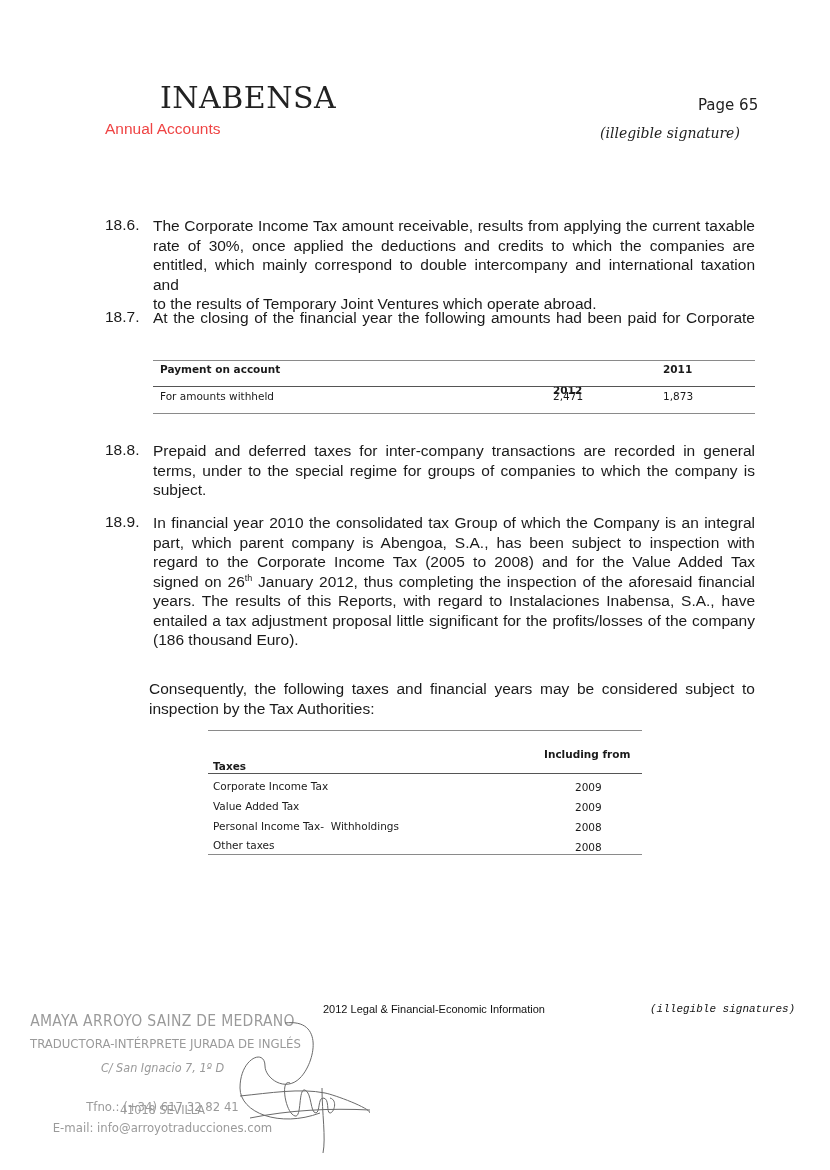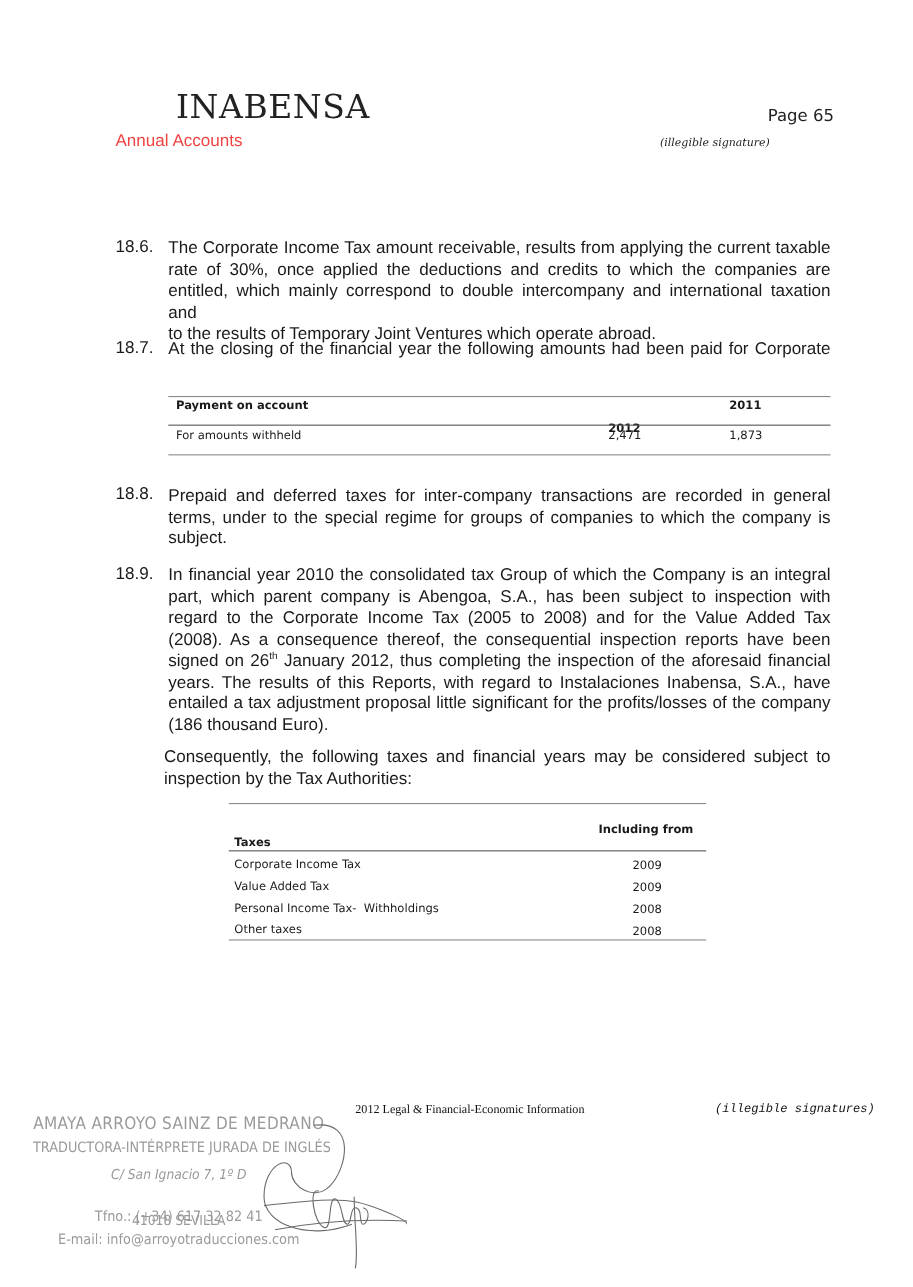--- a/index.html
+++ b/index.html
@@ -2,31 +2,31 @@
 <html><head>
 <meta charset="utf-8">
 <style>
   html, body { margin: 0; padding: 0; background: #ffffff; }
   body { width: 830px; height: 1170px; position: relative; overflow: hidden; color: #1a1a1a; font-family: "DejaVu Sans", sans-serif; }
   .abs { position: absolute; }
 
   .logo { left: 160px; top: 80px; font-family: "DejaVu Serif", serif; font-size: 30px; letter-spacing: 0.5px; color: #222; font-weight: normal; }
   .subtitle { left: 105px; top: 120px; font-family: Liberation Sans, sans-serif; font-size: 15.5px; color: #ef4444; }
   .page-num { left: 698px; top: 96px; font-family: "DejaVu Sans", sans-serif; font-size: 15px; color: #222; }
-  .sig-top { left: 600px; top: 125px; font-family: "DejaVu Serif", serif; font-style: italic; font-size: 10px; color: #222; }
+  .sig-top { left: 600px; top: 125px; font-family: "DejaVu Serif", serif; font-style: italic; font-size: 14px; color: #222; }
 
   .para { font-family: "Liberation Sans", sans-serif; font-size: 15.5px; line-height: 19.5px; text-align: justify; color: #1a1a1a; }
   .num { font-family: "Liberation Sans", sans-serif; font-size: 15.5px; color: #1a1a1a; }
   .para sup { font-size: 9px; line-height: 0; }
 
   .tbl { font-family: "DejaVu Sans", sans-serif; font-size: 10.5px; color: #1a1a1a; }
   .rule { position: absolute; height: 0; border-top: 1px solid #8a8a8a; }
   .bold { font-weight: bold; }
 
-  .footer-text { left: 323px; top: 1003px; font-family: Liberation Serif, serif; font-size: 11px; color: #111; }
+  .footer-text { left: 323px; top: 1003px; font-family: Liberation Sans, sans-serif; font-size: 11px; color: #111; }
   .footer-sig { left: 650px; top: 1003px; font-family: Liberation Mono, monospace; font-style: italic; font-size: 11px; color: #111; }
 
   .stamp { font-family: "DejaVu Sans Condensed", "DejaVu Sans", sans-serif; color: #9a9a9a; text-align: center; white-space: nowrap; }
 </style>
 </head>
 <body>
 
 <div class="abs logo">INABENSA</div>
 <div class="abs subtitle">Annual Accounts</div>
 <div class="abs page-num">Page 65</div>
@@ -62,21 +62,20 @@
   <div style="text-align:justify; text-align-last:justify;">Prepaid and deferred taxes for inter-company transactions are recorded in general</div>
   <div style="text-align:justify; text-align-last:justify;">terms, under to the special regime for groups of companies to which the company is</div>
   <div>subject.</div>
 </div>
 
 <div class="abs num" style="left:105px; top:513px;">18.9.</div>
 <div class="abs para" style="left:153px; top:513px; width:602px;">
   <div style="text-align:justify; text-align-last:justify;">In financial year 2010 the consolidated tax Group of which the Company is an integral</div>
   <div style="text-align:justify; text-align-last:justify;">part, which parent company is Abengoa, S.A., has been subject to inspection with</div>
   <div style="text-align:justify; text-align-last:justify;">regard to the Corporate Income Tax (2005 to 2008) and for the Value Added Tax</div>
-  <div style="text-align:justify; text-align-last:justify;">(2008). As a consequence thereof, the consequential inspection reports have been</div>
   <div style="text-align:justify; text-align-last:justify;"><span>signed on 26</span><sup>th</sup><span> January 2012, thus completing the inspection of the aforesaid financial</span></div>
   <div style="text-align:justify; text-align-last:justify;">years. The results of this Reports, with regard to Instalaciones Inabensa, S.A., have</div>
   <div style="text-align:justify; text-align-last:justify;">entailed a tax adjustment proposal little significant for the profits/losses of the company</div>
   <div>(186 thousand Euro).</div>
 </div>
 
 <div class="abs para" style="left:149px; top:679px; width:606px;">
   <div style="text-align:justify; text-align-last:justify;">Consequently, the following taxes and financial years may be considered subject to</div>
   <div>inspection by the Tax Authorities:</div>
 </div>

